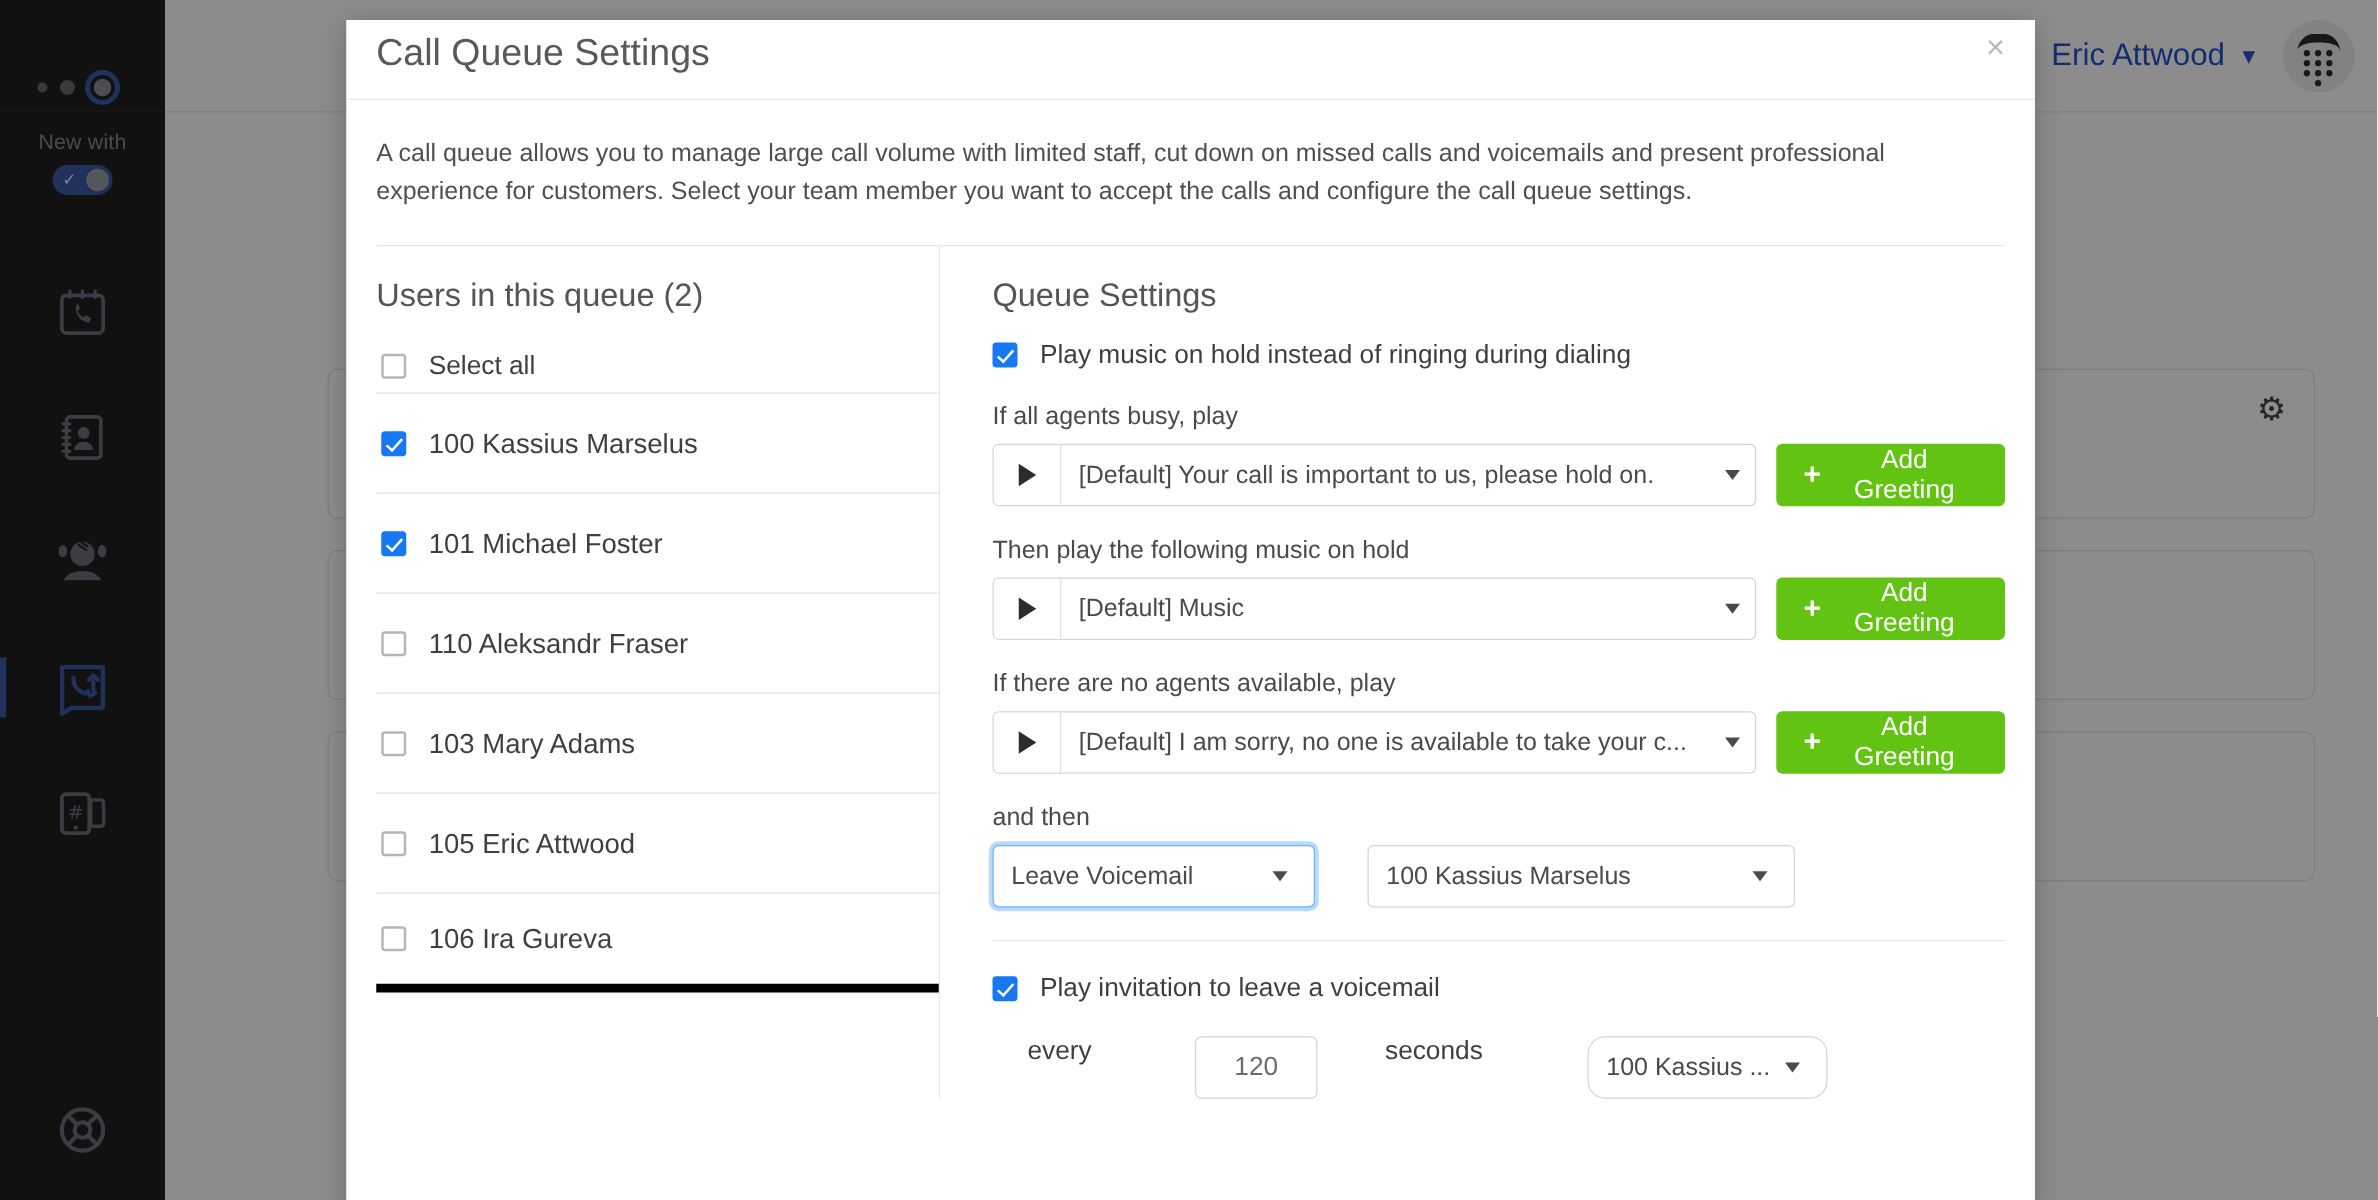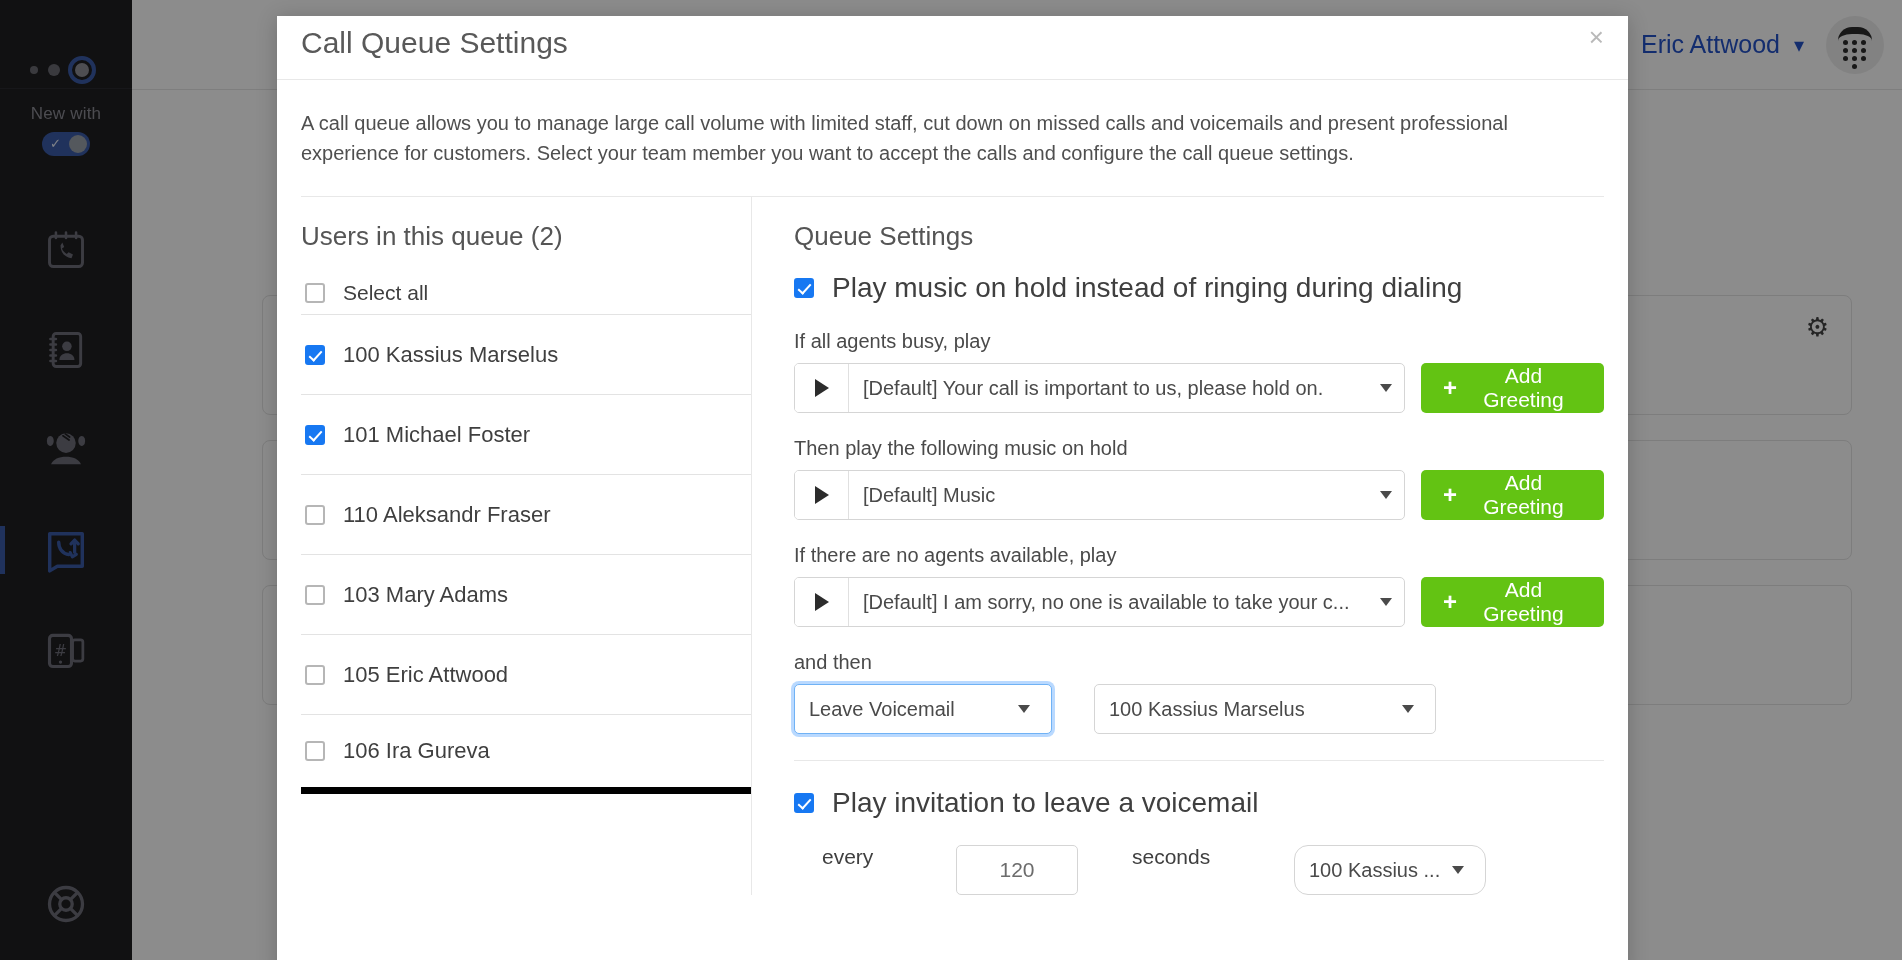--- a/index.html
+++ b/index.html
@@ -133,21 +133,21 @@
   .cb.checked::after {
     content:""; position:absolute; left: 5px; top: 1px; width: 5px; height: 11px;
     border: solid #fff; border-width: 0 2.5px 2.5px 0; transform: rotate(42deg);
   }
   .row-label { font-size: 22px; color:#3f3f3f; }
   .select-all-label { font-size: 21px; color:#3f3f3f; }
 
   
   .chk-line { display:flex; align-items:center; margin-bottom: 26px; }
   .chk-line .cb { margin-right: 18px; }
-  .chk-line .lbl { font-size: 28px; color:#3f3f3f; }
+  .chk-line .lbl { font-size: 21px; color:#3f3f3f; }
 
   .field-label { font-size: 20px; color:#4a4a4a; margin-bottom: 10px; }
 
   .greeting-row { display:flex; align-items:center; gap: 16px; margin-bottom: 24px; }
   .select-play {
     display:flex; align-items:stretch; width: 640px; height: 50px;
     border: 1px solid #d5d5d5; border-radius: 5px; background:#fff; overflow:hidden;
   }
   .play-btn {
     width: 54px; display:flex; align-items:center; justify-content:center;
@@ -184,21 +184,21 @@
   }
   .sel-basic.focused { border-color: #70b2f5; box-shadow: 0 0 0 3px rgba(100,170,255,.45); }
   .sel-basic .txt { flex:1; white-space:nowrap; overflow:hidden; }
   .sel-basic .select-caret { width: 34px; }
 
   .settings-rule { height:1px; background:#e8e8e8; margin: 0 0 26px 0; }
 
   .every-row { display:flex; align-items:flex-start; margin-top: 26px; padding-left: 28px; gap: 12px; }
   .every-label { font-size: 21px; color:#3f3f3f; width: 122px; }
   .num-input {
-    width: 122px; height: 50px; border:1px solid #d5d5d5; border-radius: 5px;
+    width: 98px; height: 50px; border:1px solid #d5d5d5; border-radius: 5px;
     font-size: 21px; color:#6c6c6c; text-align:center;
     font-family: "Liberation Sans", sans-serif; background:#fff;
   }
   .seconds-label { font-size: 21px; color:#3f3f3f; margin-left: 42px; width: 150px; }
 </style>
 </head>
 <body>
 
 <div class="screen">
 

